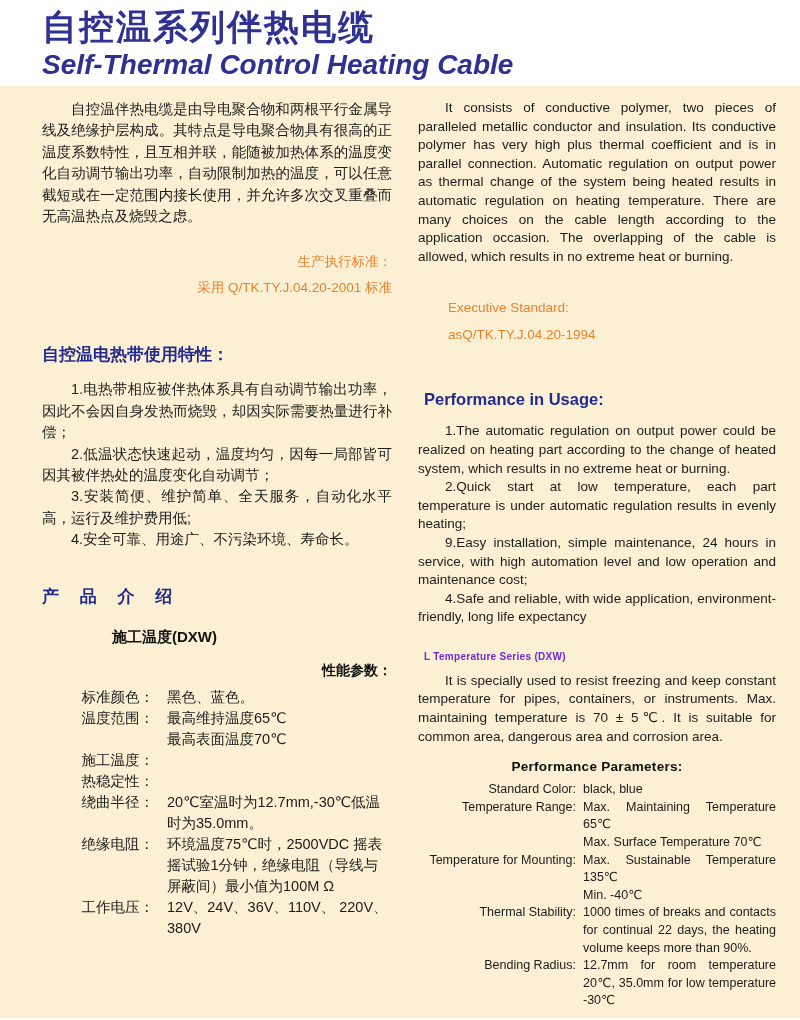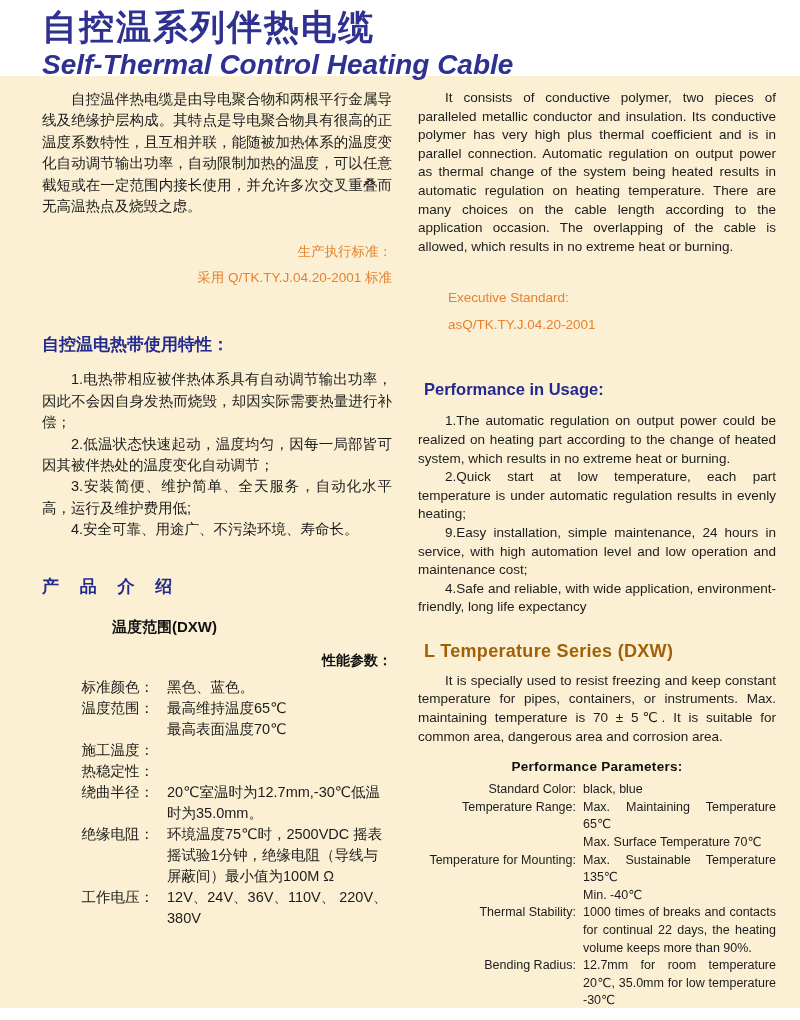--- a/index.html
+++ b/index.html
@@ -2,21 +2,21 @@
 <html style="--title_blue: #2E3192; --heading_blue: #232A8F; --orange: #E8822E; --cream_bg: #FBF0D3;"><head>
 <meta charset="utf-8">
 <style>
   * { margin:0; padding:0; box-sizing:border-box; }
   html,body { width:800px; }
   body {
     height:1020px; background:#ffffff; color:#1c1c1c;
     font-family:"Liberation Sans","DejaVu Sans",sans-serif;
     overflow:hidden;
   }
-  .header { background:#ffffff; padding:7px 0 0 42px; height:76px; }
+  .header { background:#ffffff; padding:7px 0 0 42px; height:86px; }
   .title-zh {
     font-size:35px; font-weight:bold; color:var(--title_blue,#2E3192);
     letter-spacing:2px; line-height:1.15;
   }
   .title-en {
     font-size:28px; font-weight:bold; font-style:italic;
     color:var(--title_blue,#2E3192); line-height:1.1; margin-top:3px;
   }
   .content {
     background:var(--cream_bg,#FBF0D3); height:932px; overflow:hidden;
@@ -36,21 +36,21 @@
 
   .sec-heading {
     color:var(--heading_blue,#232A8F); font-weight:bold; font-size:17px;
   }
   .usage-heading-zh { margin:42px 0 13px 0; }
   .usage-heading-en { margin:42px 0 13px 6px; font-size:16.5px; }
   .product-heading-zh { margin:34px 0 0 0; letter-spacing:8px; }
   .product-heading-en { margin:30px 0 0 4px; font-size:16.5px; }
 
   .series-heading-zh { font-size:15px; font-weight:bold; margin:20px 0 6px 70px; color:#111; }
-  .series-heading-en { font-size:18px; font-weight:bold; margin:24px 0 10px 6px; color:#a16207; letter-spacing:0.3px; }
+  .series-heading-en { font-size:10px; font-weight:bold; margin:24px 0 10px 6px; color:#6d28d9; letter-spacing:0.3px; }
 
   .params-heading-zh { font-weight:bold; font-size:14px; text-align:right; margin:15px 0 7px 0; color:#111; }
   .params-heading-en { font-weight:bold; font-size:13.5px; text-align:center; margin:13px 0 7px 0; color:#111; letter-spacing:0.3px; }
 
   .param-row { display:flex; }
   .param-label { flex:none; text-align:right; }
   .param-value { flex:1; min-width:0; white-space:pre-line; }
   .params-zh { font-size:14.5px; line-height:21px; }
   .params-zh .param-label { width:112px; }
   .params-zh .param-value { padding-left:13px; }
@@ -81,21 +81,21 @@
 
     <div class="list">
       <p class="zh indent justify">1.电热带相应被伴热体系具有自动调节输出功率，因此不会因自身发热而烧毁，却因实际需要热量进行补偿；</p>
       <p class="zh indent justify">2.低温状态快速起动，温度均匀，因每一局部皆可因其被伴热处的温度变化自动调节；</p>
       <p class="zh indent justify">3.安装简便、维护简单、全天服务，自动化水平高，运行及维护费用低;</p>
       <p class="zh indent justify">4.安全可靠、用途广、不污染环境、寿命长。</p>
     </div>
 
     <h3 class="sec-heading product-heading-zh">产 品 介 绍</h3>
 
-    <h4 class="series-heading-zh">温度范围(DXW)</h4>
+    <h4 class="series-heading-zh">施工温度(DXW)</h4>
 
 
     <p class="params-heading-zh">性能参数：</p>
 
     <div class="params-zh">
       <div class="param-row">
         <span class="param-label">标准颜色：</span>
         <span class="param-value">黑色、蓝色。</span>
       </div>
       <div class="param-row">
@@ -123,21 +123,21 @@
       </div>
 
     </div>
   </div>
 
   <div class="col-right">
     <p class="en indent justify">It consists of conductive polymer, two pieces of paralleled metallic conductor and insulation. Its conductive polymer has very high plus thermal coefficient and is in parallel connection. Automatic regulation on output power as thermal change of the system being heated results in automatic regulation on heating temperature. There are many choices on the cable length according to the application occasion. The overlapping of the cable is allowed, which results in no extreme heat or burning.</p>
 
     <div class="standard standard-en">
       <p>Executive Standard:</p>
-      <p>asQ/TK.TY.J.04.20-2001</p>
+      <p>asQ/TK.TY.J.04.20-1994</p>
     </div>
 
     <h3 class="sec-heading usage-heading-en">Performance in Usage:</h3>
 
     <div class="list">
       <p class="en indent justify">1.The automatic regulation on output power could be realized on heating part according to the change of heated system, which results in no extreme heat or burning.</p>
       <p class="en indent justify">2.Quick start at low temperature, each part temperature is under automatic regulation results in evenly heating;</p>
       <p class="en indent justify">9.Easy installation, simple maintenance, 24 hours in service, with high automation level and low operation and maintenance cost;</p>
       <p class="en indent justify">4.Safe and reliable, with wide application, environment-friendly, long life expectancy</p>
     </div>

